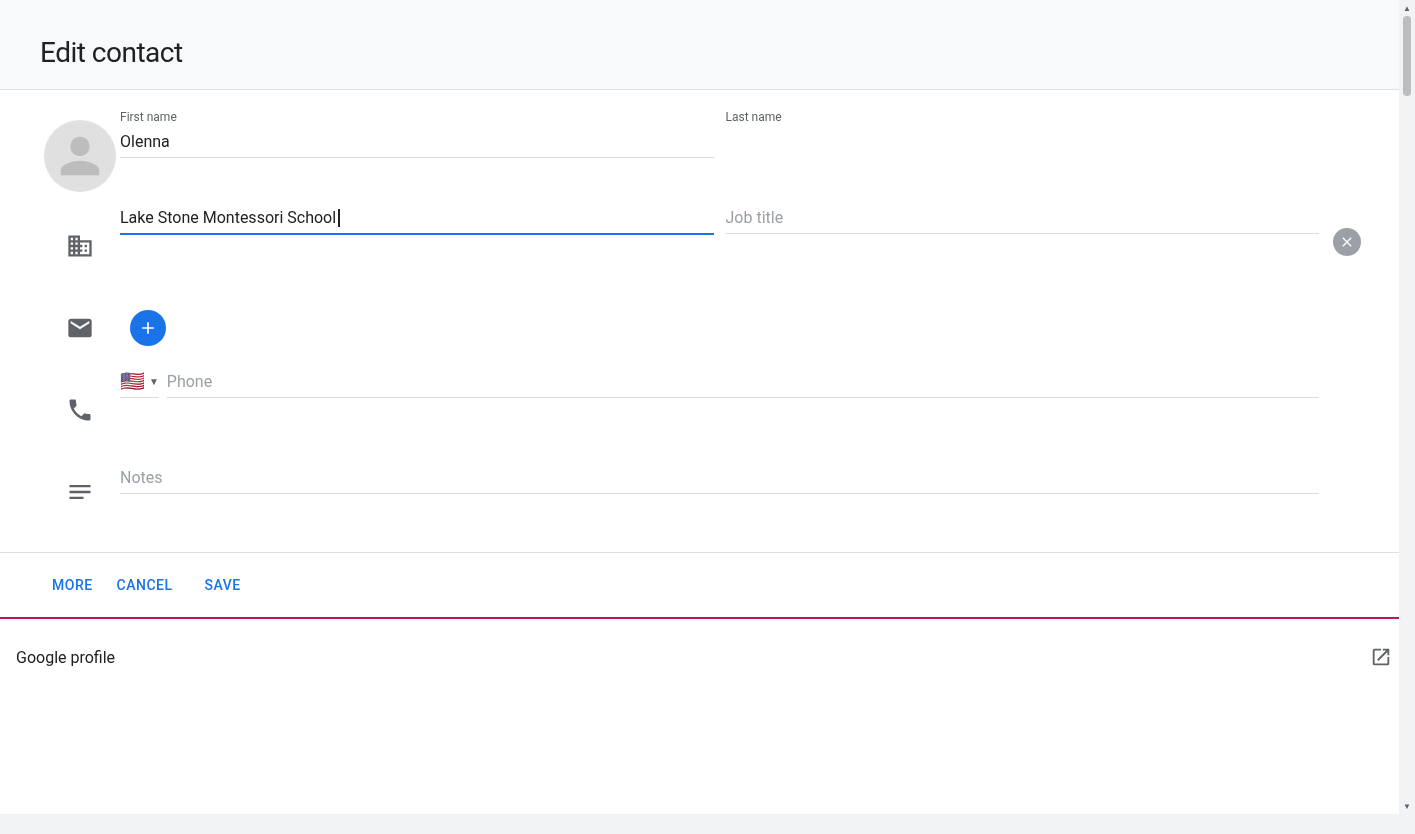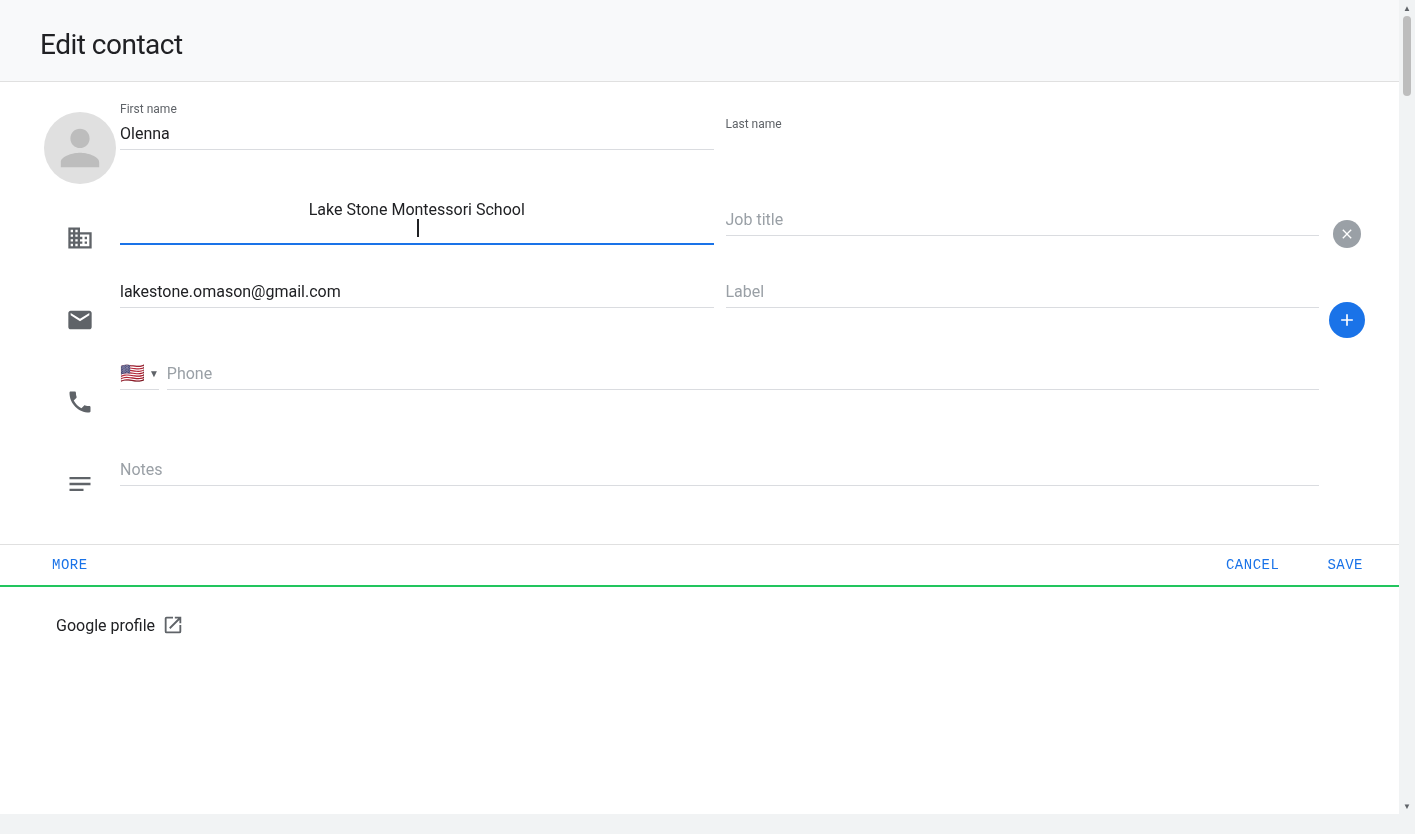--- a/index.html
+++ b/index.html
@@ -30,20 +30,21 @@
       padding: 28px 40px 20px 40px;
       border-bottom: 1px solid #e0e0e0;
       background: #f8f9fa;
     }
 
     .dialog-title {
       font-size: 28px;
       font-weight: 400;
       color: #202124;
       letter-spacing: -0.5px;
+      margin-top: 8px;
     }
 
     .dialog-body {
       padding: 20px 40px;
       background: #fff;
     }
 
     
     .form-row {
       display: flex;
@@ -90,21 +91,21 @@
     .avatar-circle svg {
       width: 48px;
       height: 48px;
       fill: #bdbdbd;
     }
 
     .fields-area {
       flex: 1;
       display: flex;
       gap: 12px;
-      align-items: center;
+      align-items: flex-start;
     }
 
     .field-group {
       flex: 1;
       display: flex;
       flex-direction: column;
     }
 
     .field-label {
       font-size: 12px;
@@ -188,52 +189,51 @@
 
     .dropdown-arrow {
       font-size: 10px;
       color: #5f6368;
     }
 
     
     .dialog-footer {
       display: flex;
       align-items: center;
-      padding: 4px 40px;
+      padding: 16px 40px;
       border-top: 1px solid #e0e0e0;
-      justify-content: space-between;
-      font-family: Liberation Mono, monospace;
+      justify-content: flex-start;
     }
 
     .btn-text {
       background: none;
       border: none;
       cursor: pointer;
       font-size: 14px;
       font-weight: 500;
       color: #1a73e8;
       text-transform: uppercase;
       letter-spacing: 0.5px;
       padding: 8px 12px;
       border-radius: 4px;
       font-family: inherit;
     }
 
     .footer-right {
       display: flex;
-      gap: 24px;
+      gap: 8px;
     }
 
     
     .google-profile-section {
-      padding: 20px 56px;
-      border-top: 2px solid #22c55e;
-      display: flex;
-      align-items: center;
-      justify-content: flex-start;
+      padding: 20px 16px;
+      border-top: 2px solid #be185d;
+      display: flex;
+      align-items: center;
+      justify-content: space-between;
     }
 
     .google-profile-title {
       font-size: 16px;
       color: #202124;
       font-weight: 400;
     }
 
     .external-link-btn {
       width: 36px;
@@ -303,21 +303,20 @@
       50% { opacity: 0; }
     }
 
     .company-field-value {
       font-size: 16px;
       color: #202124;
       padding: 4px 0 6px 0;
       border-bottom: 2px solid #1a73e8;
       display: flex;
       align-items: center;
-      flex-direction: column;
     }
 
     .close-circle-btn {
       width: 28px;
       height: 28px;
       border-radius: 50%;
       background: #9aa0a6;
       border: none;
       cursor: pointer;
       display: flex;
@@ -389,28 +388,20 @@
             </svg>
           </button>
         </div>
       </div>
 
       <div class="form-row">
         <div class="row-icon">
           <svg viewBox="0 0 24 24" xmlns="http://www.w3.org/2000/svg">
             <path d="M20 4H4c-1.1 0-2 .9-2 2v12c0 1.1.9 2 2 2h16c1.1 0 2-.9 2-2V6c0-1.1-.9-2-2-2zm0 4l-8 5-8-5V6l8 5 8-5v2z"></path>
           </svg>
-        </div>
-        <div class="fields-area">
-          <div class="field-group">
-            <input type="email" class="field-input" value="lakestone.omason@gmail.com" style="">
-          </div>
-          <div class="field-group">
-            <input type="text" class="field-input placeholder-style" placeholder="Label" style="">
-          </div>
         </div>
         <div class="row-action">
           <button class="action-btn-circle blue">
             <svg viewBox="0 0 24 24" xmlns="http://www.w3.org/2000/svg" style="fill:white;">
               <path d="M19 13h-6v6h-2v-6H5v-2h6V5h2v6h6v2z"></path>
             </svg>
           </button>
         </div>
       </div>
 

